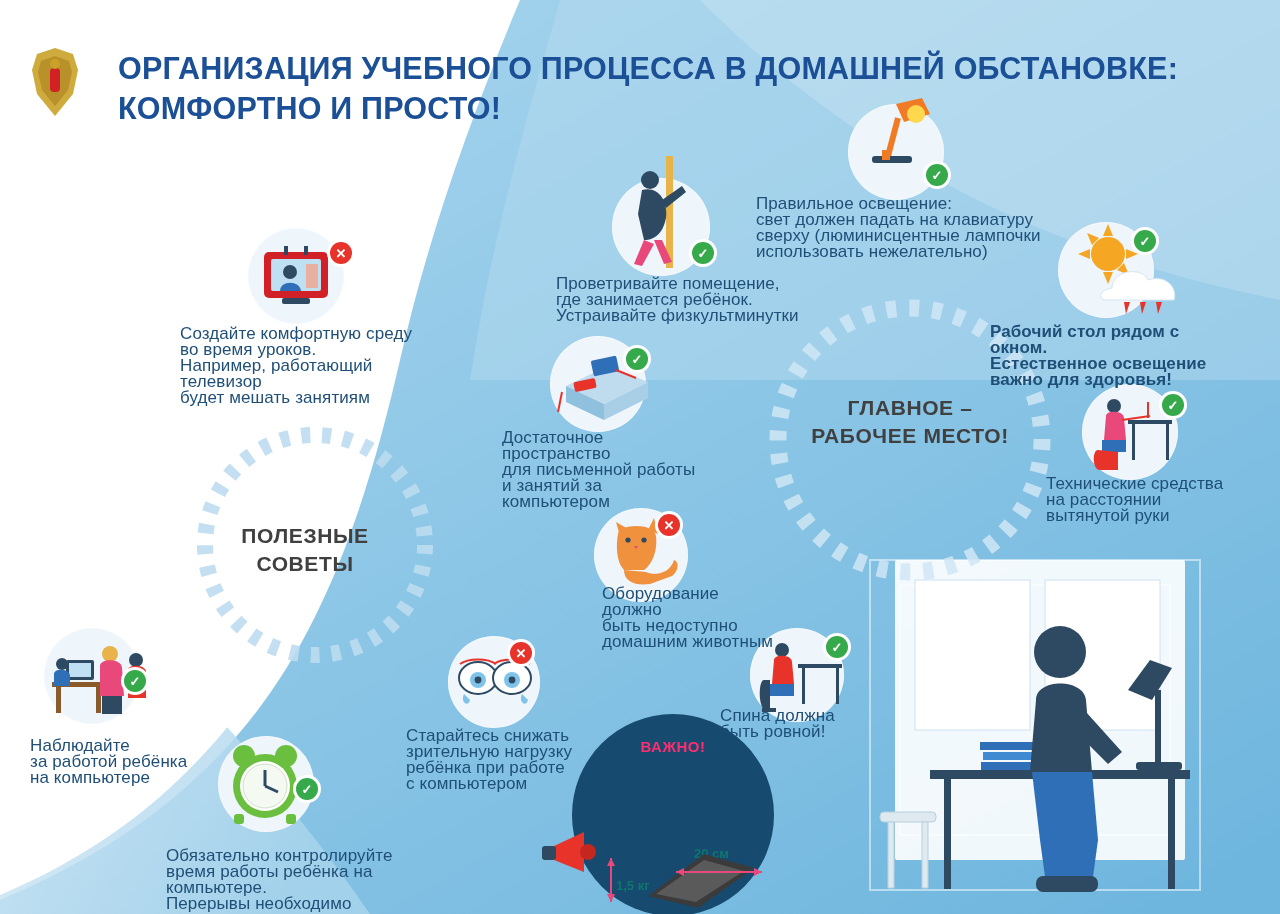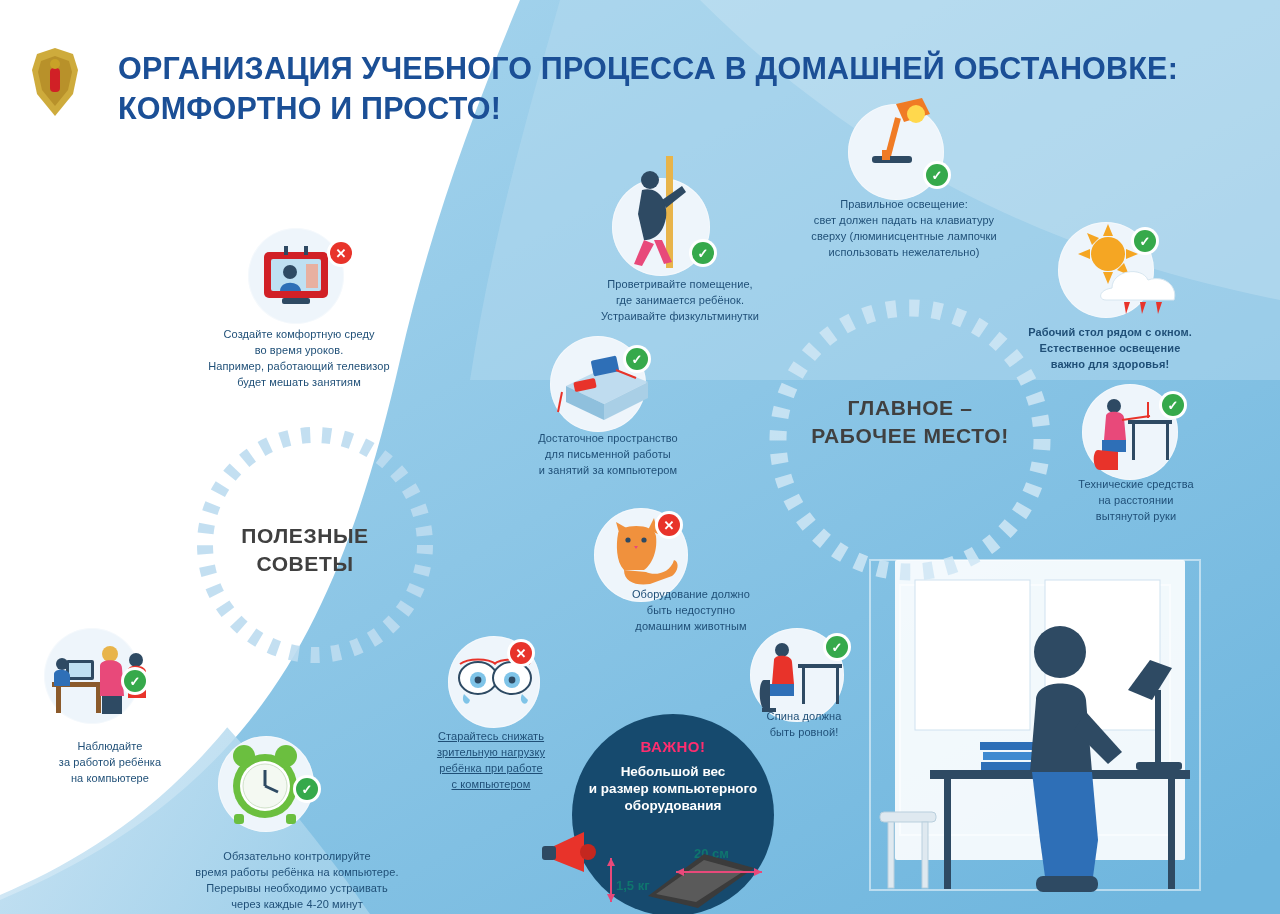--- a/index.html
+++ b/index.html
@@ -11,22 +11,22 @@
   
   #bg{position:absolute;inset:0;z-index:0;}
   
   .node{position:absolute;z-index:5;}
   .circle{
     position:absolute;border-radius:50%;
     background:#eef5fb;
     box-shadow:0 0 0 1px rgba(255,255,255,.4) inset;
   }
   .cap{
-    position:absolute;text-align:center;color:#1f4f77;
-    font-size:11px;line-height:16px;letter-spacing:.1px;
+    position:absolute;color:#1f4f77;
+    font-size:17px;line-height:16px;letter-spacing:.1px;
     white-space:pre-line;z-index:6;
   }
   .badge{
     position:absolute;width:22px;height:22px;border-radius:50%;
     display:flex;align-items:center;justify-content:center;
     color:#fff;font-size:13px;font-weight:bold;z-index:8;
     box-shadow:0 0 0 3px #ffffff;
   }
   .badge.ok{background:#36a94b;}
   .badge.no{background:#e8332a;}
@@ -340,30 +340,27 @@
       <circle cx="24" cy="32" r="3.4" fill="#2e4a63"></circle>
     <circle cx="58" cy="32" r="8" fill="#7fc4e8"></circle>
       <circle cx="58" cy="32" r="3.4" fill="#2e4a63"></circle>
     <path d="M6 16 C14 10 34 10 42 16" stroke="#e8332a" stroke-width="2" fill="none"></path>
     <path d="M40 16 C48 10 68 10 76 16" stroke="#e8332a" stroke-width="2" fill="none"></path>
     <path d="M10 46 C6 54 14 60 16 52 Z" fill="#7fc4e8"></path>
     <path d="M68 46 C64 54 72 60 74 52 Z" fill="#7fc4e8"></path>
   </svg>
   <div class="badge no" style="left:62px;top:6px;">✕</div>
 </div>
-<div class="cap" style="left:406px;top:728px;width:170px;text-decoration:underline;">Старайтесь снижать
+<div class="cap" style="left:406px;top:728px;width:170px;">Старайтесь снижать
 зрительную нагрузку
 ребёнка при работе
 с компьютером</div>
 
 <div id="imp">
   <div class="t1">ВАЖНО!</div>
-  <div class="t2">Небольшой вес
-и размер компьютерного
-оборудования</div>
 </div>
 <svg class="node" style="left:536px;top:826px;width:90px;height:60px;z-index:12;" viewBox="0 0 90 60">
   <path d="M18 20 L48 6 L48 46 L18 34 Z" fill="#e8332a"></path>
   <rect x="6" y="20" width="14" height="14" rx="3" fill="#2e4a63"></rect>
   <circle cx="52" cy="26" r="8" fill="#c4271f"></circle>
 </svg>
 <svg class="node" style="left:642px;top:846px;width:120px;height:66px;z-index:12;" viewBox="0 0 120 66">
   <path d="M6 50 L62 8 L112 22 L56 62 Z" fill="#3b3b3b"></path>
   <path d="M14 48 L62 14 L102 25 L54 56 Z" fill="#5a5a5a"></path>
 </svg>

